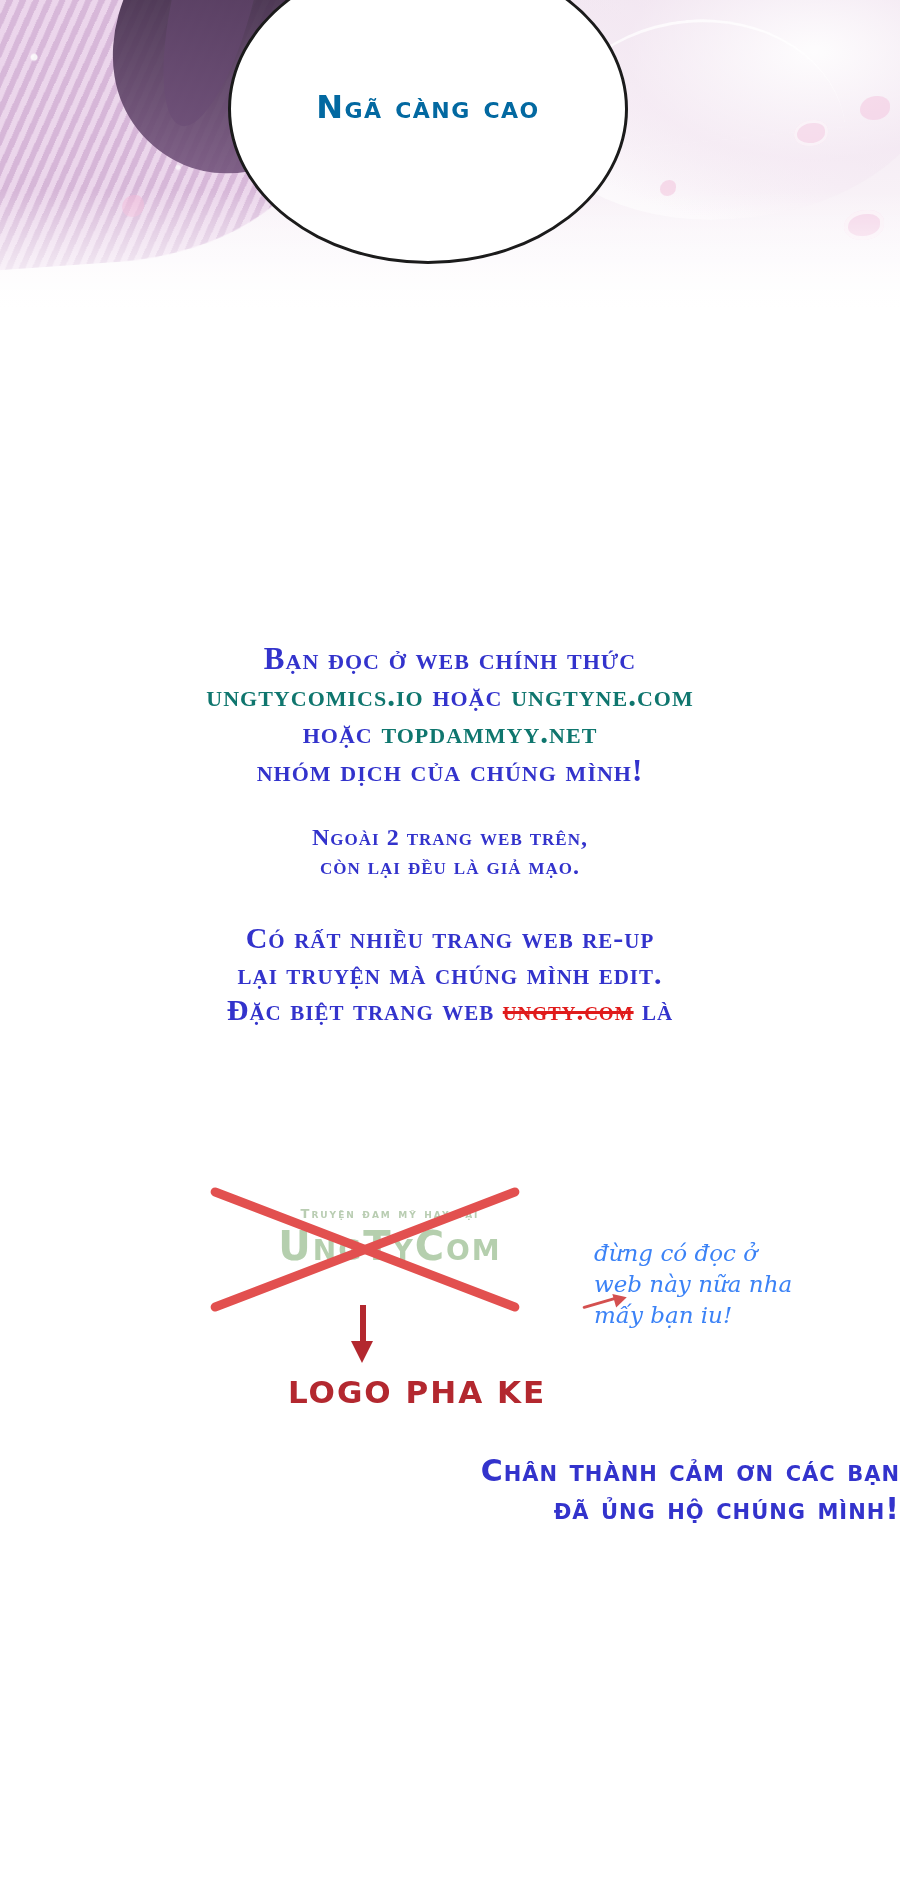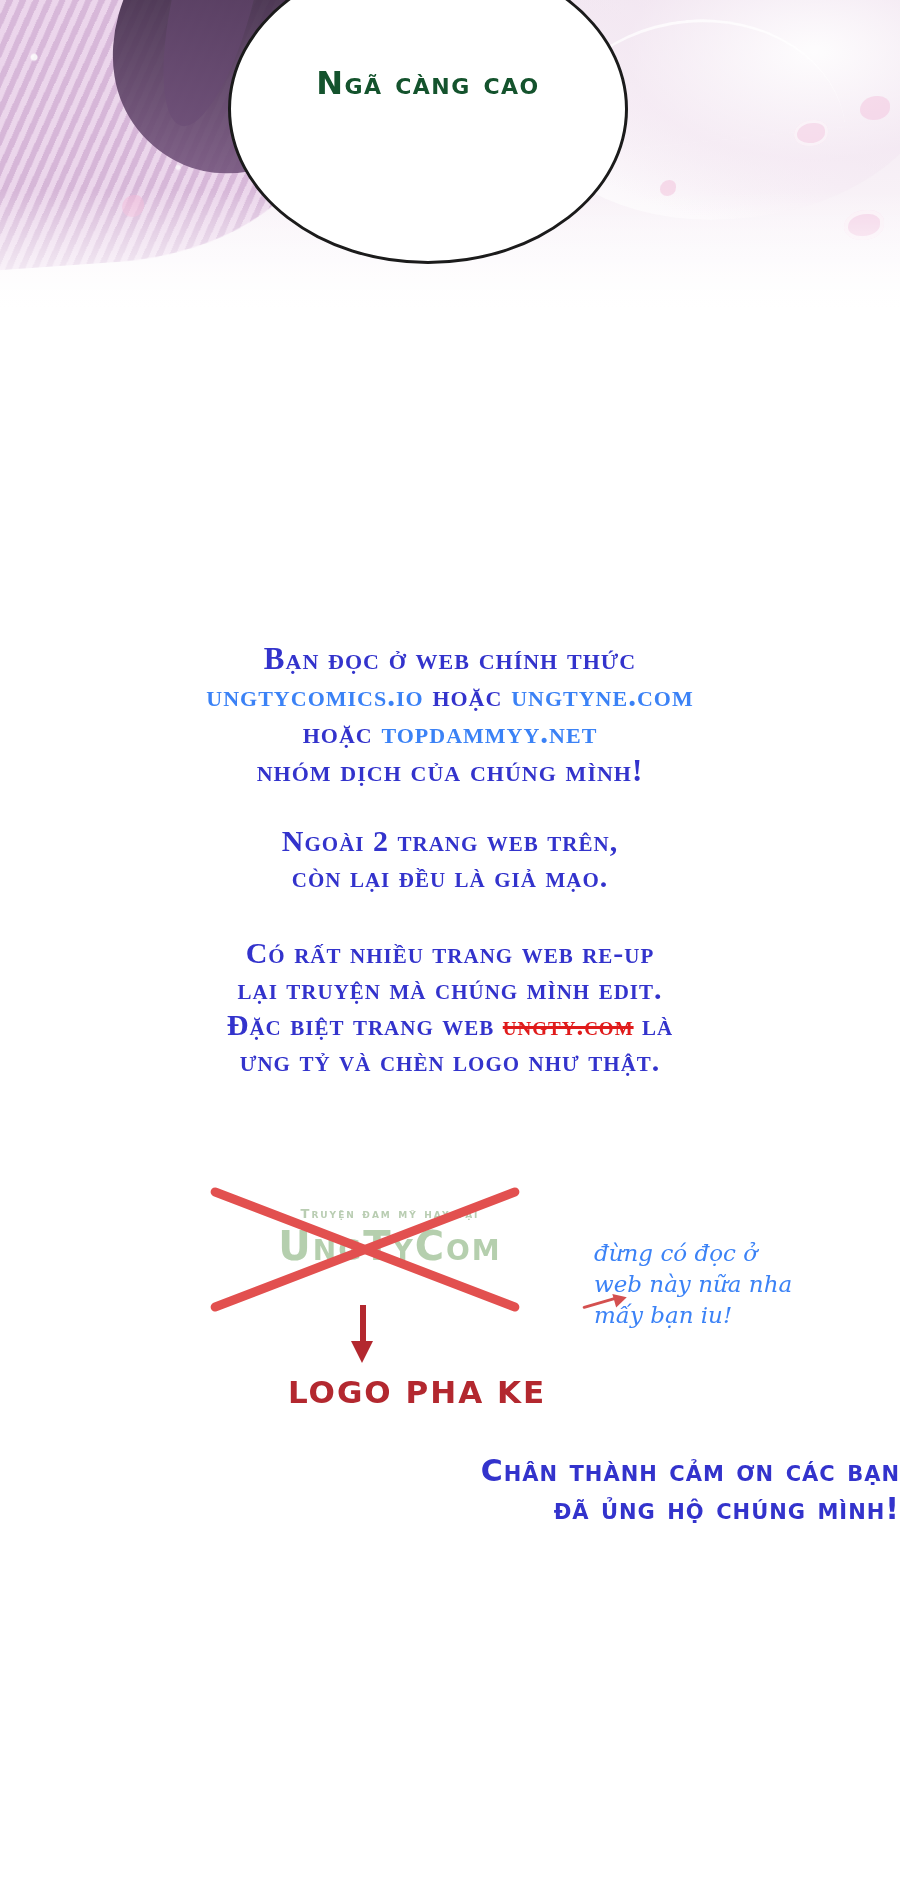--- a/index.html
+++ b/index.html
@@ -96,47 +96,47 @@
     position: absolute;
     left: 228px; top: -46px;
     width: 400px; height: 310px;
     border: 3px solid #1b1b1b;
     border-radius: 50%;
     background: #ffffff;
     box-sizing: border-box;
   }
   .bubble-text {
     position: absolute;
-    left: 228px; top: 64px;
+    left: 228px; top: 88px;
     width: 400px;
     text-align: center;
     font-family: "DejaVu Sans", sans-serif;
     font-weight: 700;
     font-size: 32px;
     letter-spacing: 1.5px;
-    color: #14532d;
+    color: #0369a1;
     font-variant: small-caps;
   }
 
   
   .notice {
     position: absolute;
     left: 0; top: 640px;
     width: 900px;
     text-align: center;
     color: #3333cc;
     font-weight: 700;
     font-variant: small-caps;
     letter-spacing: 1px;
     font-family: Liberation Serif, serif;
   }
   .notice .line { line-height: 1.2; }
   .l-big { font-size: 31px; }
-  .l-red { color: #3b82f6; }
-  .para2 { margin-top: 34px; font-size: 30px; }
+  .l-red { color: #0f766e; }
+  .para2 { margin-top: 34px; font-size: 24px; }
   .para3 { margin-top: 40px; font-size: 30px; }
 
   .strike {
     color: #e01b1b;
     text-decoration: line-through;
     text-decoration-color: #e01b1b;
     text-decoration-thickness: 3px;
     font-size: 27px;
   }
 
@@ -284,21 +284,20 @@
     <div class="line">Ngoài 2 trang web trên,</div>
     <div class="line">còn lại đều là giả mạo.</div>
   </div>
 
   <div class="para3">
     <div class="line">Có rất nhiều trang web re-up</div>
     <div class="line">lại truyện mà chúng mình edit.</div>
     <div class="line">
       <span>Đặc biệt trang web </span><span class="strike">ungty.com</span><span> là</span>
     </div>
-    <div class="line">ưng tỷ và chèn logo như thật.</div>
   </div>
 </div>
 
 <div class="fake-logo-wrap">
   <div class="fake-logo-top">Truyện đam mỹ hay tại</div>
   <div class="fake-logo-main">UngTyCom</div>
 </div>
 <div class="cross">
   <div class="bar a"></div>
   <div class="bar b"></div>

